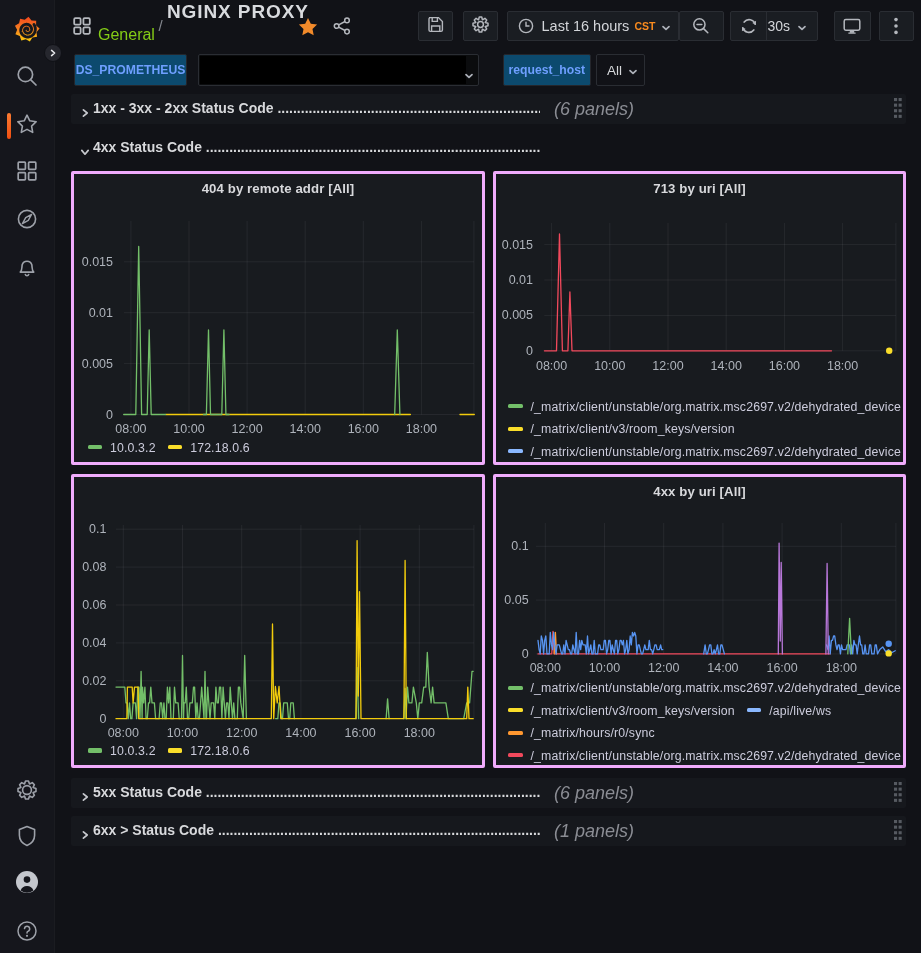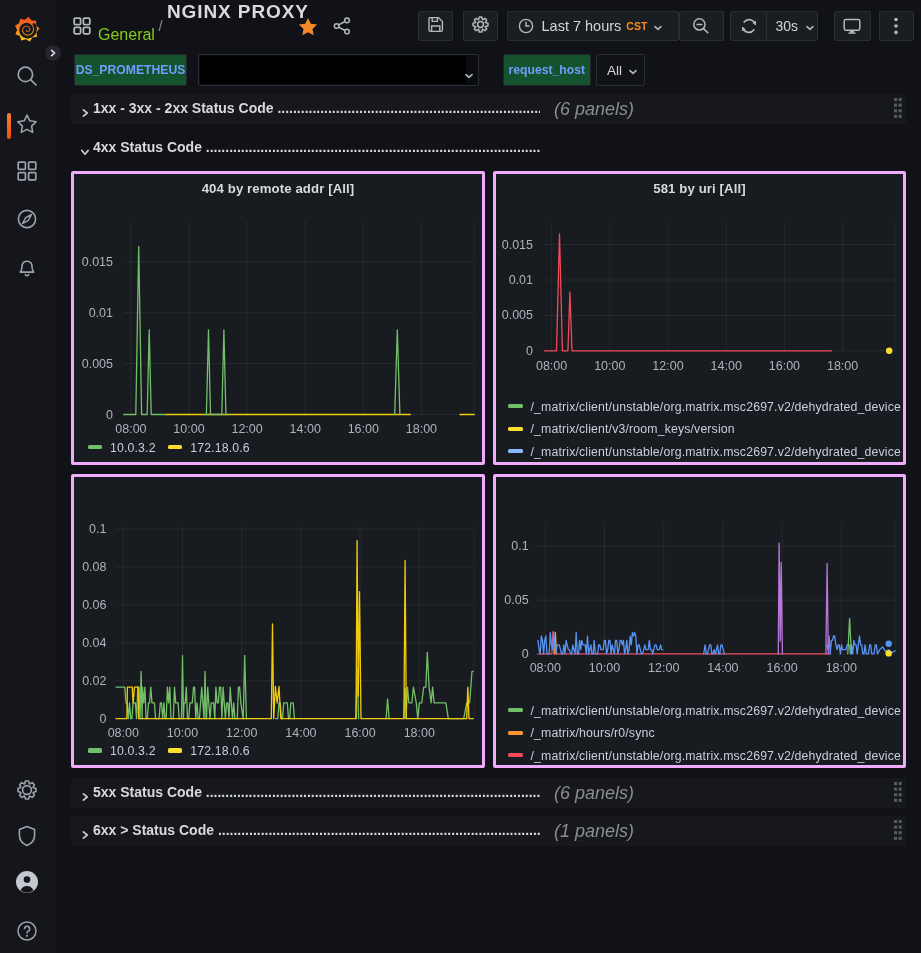--- a/index.html
+++ b/index.html
@@ -3,21 +3,21 @@
 <style>
 * { margin:0; padding:0; box-sizing:border-box; }
 html,body { width:921px; height:953px; background:#111217; overflow:hidden;
   font-family:"Liberation Sans", sans-serif; }
 .sidebar { position:absolute; left:0; top:0; width:55px; height:953px; background:#15161c;
   border-right:1px solid #1b1c21; z-index:50; }
 .sic { position:absolute; left:27px; transform:translate(-50%,-50%); }
 .bc { position:absolute; top:17px; font-size:15.5px; line-height:18px; }
 .btn { position:absolute; top:11px; height:29.5px; background:#1a1d22; border:1px solid #2a2d33;
   border-radius:2px; display:flex; align-items:center; justify-content:center; }
-.vlabel { position:absolute; top:54px; height:32px; background:#14532d; border:1px solid #24262c;
+.vlabel { position:absolute; top:54px; height:32px; background:#0c4a6e; border:1px solid #24262c;
   border-radius:2px; color:#6e9fff; font-size:12.2px; font-weight:700; display:flex; align-items:center;
   justify-content:center; }
 .rtitle { position:absolute; left:22px; top:0; width:447px; height:29.5px; line-height:29.5px;
   font-size:14px; font-weight:700; color:#d8d9dc; white-space:nowrap; overflow:hidden; }
 .rcount { position:absolute; left:483px; top:0; height:29.5px; line-height:30px; font-style:italic;
   font-size:18px; color:#8b8d94; }
 .panel { position:absolute; background:#181b1f; border:3px solid #f0abfc; border-radius:2px;
   overflow:hidden; }
 .ptitle { position:absolute; left:0; right:0; top:6.5px; text-align:center; font-size:13.2px;
   font-weight:700; color:#d8d9dc; letter-spacing:0.1px; }
@@ -136,21 +136,21 @@
         <circle cx="8.5" cy="8.5" r="2.9000000000000004" fill="none" stroke="#b4b7bd" stroke-width="1.5"></circle>
       </svg></div>
   </div>
 <div class="btn" style="left:506.5px;width:172px;justify-content:flex-start;padding-left:10px">
   <svg width="16" height="16" viewBox="0 0 16 16" style="">
       <g stroke="#b4b7bd" stroke-width="1.4" fill="none" stroke-linecap="round">
         <circle cx="8" cy="8" r="6.6"></circle>
         <path d="M8 4.2 V8 H11"></path>
       </g>
     </svg>
-    <span style="margin-left:8px;font-size:14.5px;color:#d3d5d9">Last 7 hours</span>
+    <span style="margin-left:8px;font-size:14.5px;color:#d3d5d9">Last 16 hours</span>
   <span style="margin-left:5px;font-size:10.5px;font-weight:700;color:#fa8b1e">CST</span>
   <span style="margin-left:6px;margin-top:2px"><svg width="10" height="8" viewBox="0 0 10 8" style="">
         <path d="M2.0 2.56 L5.0 5.44 L8.0 2.56" fill="none" stroke="#aeb2ba" stroke-width="1.7" stroke-linecap="round" stroke-linejoin="round"></path>
       </svg></span>
   </div>
 <div class="btn" style="left:678.5px;width:45px">
     <svg width="18" height="18" viewBox="0 0 18 18" style="">
       <g stroke="#b4b7bd" stroke-width="1.5" fill="none" stroke-linecap="round">
         <circle cx="7.4" cy="7.4" r="5.6"></circle>
         <line x1="11.6" y1="11.6" x2="15.8" y2="15.8"></line>
@@ -161,21 +161,21 @@
 <div class="btn" style="left:729.5px;width:88px;justify-content:flex-start;padding-left:9px">
   <svg width="18" height="18" viewBox="0 0 18 18" style="">
       <g stroke="#b4b7bd" stroke-width="1.7" fill="none" stroke-linecap="round">
         <path d="M15.2 7.2 A6.3 6.3 0 0 0 4.2 5.0"></path>
         <path d="M2.8 10.8 A6.3 6.3 0 0 0 13.8 13.0"></path>
       </g>
       <path d="M16.1 3.8 l-0.25 3.9 l-3.6 -1.6 z" fill="#b4b7bd"></path>
       <path d="M1.9 14.2 l0.25 -3.9 l3.6 1.6 z" fill="#b4b7bd"></path>
     </svg>
     <div style="width:1px;height:100%;background:#2a2d33;margin-left:8px"></div>
-  <span style="margin-left:9px;font-size:14px;color:#d3d5d9">30s</span>
+  <span style="margin-left:1px;font-size:14px;color:#d3d5d9">30s</span>
   <span style="margin-left:7px;margin-top:2px"><svg width="10" height="8" viewBox="0 0 10 8" style="">
         <path d="M2.0 2.56 L5.0 5.44 L8.0 2.56" fill="none" stroke="#aeb2ba" stroke-width="1.7" stroke-linecap="round" stroke-linejoin="round"></path>
       </svg></span>
   </div>
 <div class="btn" style="left:833.5px;width:37.5px">
     <svg width="18" height="18" viewBox="0 0 18 18" style="">
       <g stroke="#b4b7bd" stroke-width="1.5" fill="none">
         <rect x="1.2" y="2.6" width="15.6" height="10.6" rx="1.6"></rect>
       </g>
       <rect x="6.8" y="13.2" width="4.4" height="2.6" fill="#b4b7bd"></rect>
@@ -290,21 +290,21 @@
       <text x="347.4" y="258.8" text-anchor="middle" class="tick">18:00</text>
       <path d="M91.8,240.5 L336.4,240.5" fill="none" stroke="#f2cc0c" stroke-width="1.3" stroke-opacity="1.0" stroke-linejoin="round" stroke-linecap="round"></path>
       <path d="M386,240.5 L400.3,240.5" fill="none" stroke="#f2cc0c" stroke-width="1.3" stroke-opacity="1.0" stroke-linejoin="round" stroke-linecap="round"></path>
       <path d="M49.7,240.5 L61.8,240.5 L64.7,72.5 L67.6,240.5 L73.2,240.5 L75.2,156 L77.2,240.5 L91.5,240.5" fill="none" stroke="#73bf69" stroke-width="1.3" stroke-opacity="1.0" stroke-linejoin="round" stroke-linecap="round"></path>
       <path d="M129.5,240.5 L132.4,240.5 L134.5,156 L136.5,240.5 L144.1,240.5 L147.8,240.5 L149.9,156 L151.9,240.5 L155.1,240.5" fill="none" stroke="#73bf69" stroke-width="1.3" stroke-opacity="1.0" stroke-linejoin="round" stroke-linecap="round"></path>
       <path d="M320.7,240.5 L323.3,156 L325.9,240.5" fill="none" stroke="#73bf69" stroke-width="1.3" stroke-opacity="1.0" stroke-linejoin="round" stroke-linecap="round"></path>
     </svg>
     <div class="leg1"><span class="sw" style="background:#73bf69"></span><span class="lt">10.0.3.2</span><span class="sw" style="background:#fade2a"></span><span class="lt">172.18.0.6</span></div>
   </div>
 <div class="panel" style="left:493px;top:171px;width:413px;height:293.5px">
-    <div class="ptitle">581 by uri [All]</div>
+    <div class="ptitle">713 by uri [All]</div>
     <svg width="413" height="294" viewBox="0 0 413 294" style="position:absolute;left:0;top:0">
       <line x1="48.3" y1="176.8" x2="399.9" y2="176.8" stroke="rgba(204,204,220,0.08)" stroke-width="1"></line>
       <line x1="48.3" y1="141.4" x2="399.9" y2="141.4" stroke="rgba(204,204,220,0.08)" stroke-width="1"></line>
       <line x1="48.3" y1="106" x2="399.9" y2="106" stroke="rgba(204,204,220,0.08)" stroke-width="1"></line>
       <line x1="48.3" y1="70.6" x2="399.9" y2="70.6" stroke="rgba(204,204,220,0.08)" stroke-width="1"></line>
       <line x1="55.6" y1="49" x2="55.6" y2="176.8" stroke="rgba(204,204,220,0.08)" stroke-width="1"></line>
       <line x1="113.8" y1="49" x2="113.8" y2="176.8" stroke="rgba(204,204,220,0.08)" stroke-width="1"></line>
       <line x1="172" y1="49" x2="172" y2="176.8" stroke="rgba(204,204,220,0.08)" stroke-width="1"></line>
       <line x1="230.2" y1="49" x2="230.2" y2="176.8" stroke="rgba(204,204,220,0.08)" stroke-width="1"></line>
       <line x1="288.4" y1="49" x2="288.4" y2="176.8" stroke="rgba(204,204,220,0.08)" stroke-width="1"></line>
@@ -360,20 +360,21 @@
       <path d="M201.7,241.7 L202.6,241.7 L203.8,241.7 L205,225.9 L206.2,225.9 L207.4,241.7 L208.5,241.7 L209.7,225.9 L210.9,225.9 L212.1,225.9 L213.3,225.9 L214.5,241.7 L215.7,241.7 L216.8,225.9 L219.2,225.9 L220.4,241.7" fill="none" stroke="#73bf69" stroke-width="1.3" stroke-opacity="1.0" stroke-linejoin="round" stroke-linecap="round"></path>
       <path d="M312.1,241.7 L313.6,221.8 L315.1,241.7" fill="none" stroke="#73bf69" stroke-width="1.3" stroke-opacity="1.0" stroke-linejoin="round" stroke-linecap="round"></path>
       <path d="M282,241.7 L283.1,190.5 L284.6,241.7" fill="none" stroke="#73bf69" stroke-width="1.3" stroke-opacity="1.0" stroke-linejoin="round" stroke-linecap="round"></path>
       <path d="M329.9,241.7 L331.1,211.4 L332.3,241.7" fill="none" stroke="#73bf69" stroke-width="1.3" stroke-opacity="1.0" stroke-linejoin="round" stroke-linecap="round"></path>
       <path d="M332,241.7 L333.5,210.1 L334.9,225.9 L337.9,225.9 L339.4,210.1 L342.3,225.9 L343.8,241.7 L345.3,225.9 L347.7,225.9 L349.7,210.1 L351.8,210.1 L353.3,175.4 L355.1,210.1 L357.1,225.9 L358.6,210.1 L360.1,225.9 L363.1,225.9 L366,225.9 L369,225.9 L371.9,225.9 L374.3,241.7 L386.7,241.7 L389.7,241.7 L392.7,225.9 L395.6,225.9 L398,194.3 L399.2,194.3" fill="none" stroke="#73bf69" stroke-width="1.3" stroke-opacity="1.0" stroke-linejoin="round" stroke-linecap="round"></path>
       <path d="M42,241.7 L52.9,241.7 L53.4,210.1 L58.2,210.1 L59.1,225.9 L60.5,210.1 L64.1,210.1 L64.7,241.7 L197.3,241.7 L198.5,147 L199.7,241.7 L201.4,209.5 L203.2,225.9 L205,209.5 L206.8,241.7 L282,241.7 L283.1,63.6 L284.3,219 L285.5,114.7 L287,241.7 L329.9,241.7 L331.1,83.5 L332.3,241.7 L392.7,241.7 L393.8,210.1 L395,241.7 L399.2,241.7" fill="none" stroke="#f2cc0c" stroke-width="1.3" stroke-opacity="1.0" stroke-linejoin="round" stroke-linecap="round"></path>
     </svg>
     <div class="leg1"><span class="sw" style="background:#73bf69"></span><span class="lt">10.0.3.2</span><span class="sw" style="background:#fade2a"></span><span class="lt">172.18.0.6</span></div>
   </div>
 <div class="panel" style="left:493px;top:474px;width:413px;height:294px">
+    <div class="ptitle">4xx by uri [All]</div>
     <svg width="413" height="294" viewBox="0 0 413 294" style="position:absolute;left:0;top:0">
       <line x1="40" y1="176.9" x2="399.9" y2="176.9" stroke="rgba(204,204,220,0.08)" stroke-width="1"></line>
       <line x1="40" y1="123.1" x2="399.9" y2="123.1" stroke="rgba(204,204,220,0.08)" stroke-width="1"></line>
       <line x1="40" y1="69.3" x2="399.9" y2="69.3" stroke="rgba(204,204,220,0.08)" stroke-width="1"></line>
       <line x1="49.3" y1="46" x2="49.3" y2="176.9" stroke="rgba(204,204,220,0.08)" stroke-width="1"></line>
       <line x1="108.5" y1="46" x2="108.5" y2="176.9" stroke="rgba(204,204,220,0.08)" stroke-width="1"></line>
       <line x1="167.7" y1="46" x2="167.7" y2="176.9" stroke="rgba(204,204,220,0.08)" stroke-width="1"></line>
       <line x1="226.9" y1="46" x2="226.9" y2="176.9" stroke="rgba(204,204,220,0.08)" stroke-width="1"></line>
       <line x1="286.1" y1="46" x2="286.1" y2="176.9" stroke="rgba(204,204,220,0.08)" stroke-width="1"></line>
       <line x1="345.3" y1="46" x2="345.3" y2="176.9" stroke="rgba(204,204,220,0.08)" stroke-width="1"></line>
@@ -393,15 +394,16 @@
       <path d="M207.7,176.9 L209.1,167.9 L210.3,176.9 L211.4,176.9 L212.5,172.6 L213.6,167.9 L214.8,167.9 L215.9,176.9 L217,176.9 L218.1,172.6 L219.3,176.9 L220.4,172.6 L221.5,167.9 L222.6,176.9 L223.8,176.9 L224.9,167.9 L226,167.9 L228.4,176.9" fill="none" stroke="#5794f2" stroke-width="1.3" stroke-opacity="1.0" stroke-linejoin="round" stroke-linecap="round"></path>
       <path d="M330.5,167.9 L332,172.6 L333.1,159 L334.2,176.9 L335.4,163.4 L336.5,163.4 L337.6,159 L338.7,159 L339.9,167.9 L341,172.6 L342.1,167.9 L343.2,167.9 L344.4,176.9 L345.5,167.9 L346.6,172.6 L347.7,172.6 L348.9,172.6 L350,172.6 L351.1,167.9 L352.2,167.9 L353.4,167.9 L354.5,176.9 L355.6,167.9 L356.7,176.9 L357.9,163.4 L359,167.9 L360.1,167.9 L361.2,176.9 L362.3,167.9 L363.5,159 L364.6,167.9 L365.7,167.9 L366.8,176.9 L368,176.9 L369.1,167.9 L370.2,176.9 L371.3,176.9 L372.5,176.9 L373.6,167.9 L374.7,167.9 L375.8,176.9 L377,176.9 L378.1,176.9 L379.2,167.9 L380.3,167.9 L381.5,176.9 L383.8,172.6 L386.7,169.9 L389.7,174.7 L392.7,172.6 L395.6,175.8 L399.2,173.7" fill="none" stroke="#5794f2" stroke-width="1.3" stroke-opacity="1.0" stroke-linejoin="round" stroke-linecap="round"></path>
       <path d="M351.8,176.9 L353.6,141.4 L355.4,176.9" fill="none" stroke="#73bf69" stroke-width="1.3" stroke-opacity="1.0" stroke-linejoin="round" stroke-linecap="round"></path>
       <path d="M282.3,176.9 L283.1,66.1 L284.3,164 L285.2,85.4 L286.4,176.9" fill="none" stroke="#b877d9" stroke-width="1.3" stroke-opacity="1.0" stroke-linejoin="round" stroke-linecap="round"></path>
       <path d="M329.9,176.9 L331.1,86.5 L332.3,176.9" fill="none" stroke="#b877d9" stroke-width="1.3" stroke-opacity="1.0" stroke-linejoin="round" stroke-linecap="round"></path>
       <circle cx="392.7" cy="166.7" r="3.2" fill="#5794f2"></circle>
       <circle cx="392.7" cy="176.4" r="3.2" fill="#fade2a"></circle>
     </svg>
     <div class="legm" style="bottom:-1px">
       <div class="lr"><span class="sw" style="background:#73bf69"></span><span class="lt">/_matrix/client/unstable/org.matrix.msc2697.v2/dehydrated_device</span></div>
+      <div class="lr"><span class="sw" style="background:#fade2a"></span><span class="lt">/_matrix/client/v3/room_keys/version</span><span class="sw" style="background:#8ab8ff"></span><span class="lt">/api/live/ws</span></div>
       <div class="lr"><span class="sw" style="background:#ff9830"></span><span class="lt">/_matrix/hours/r0/sync</span></div>
       <div class="lr"><span class="sw" style="background:#f2495c"></span><span class="lt">/_matrix/client/unstable/org.matrix.msc2697.v2/dehydrated_device</span></div>
     </div>
   </div>
 </body></html>

